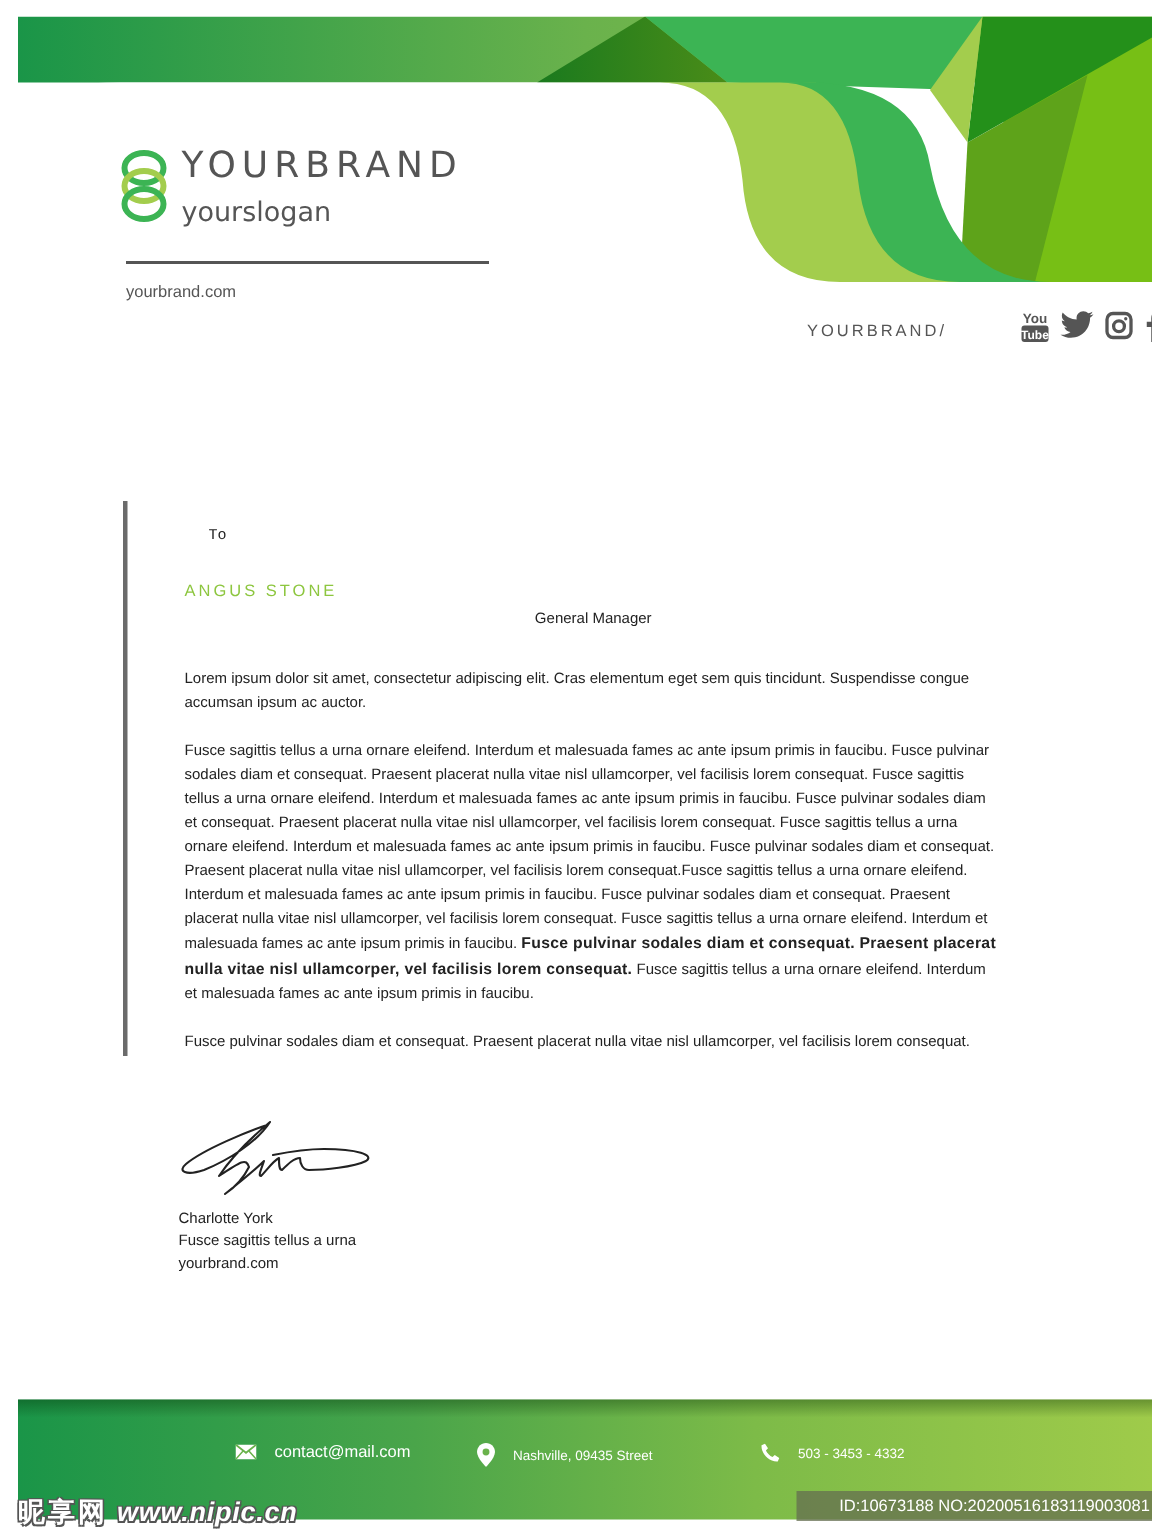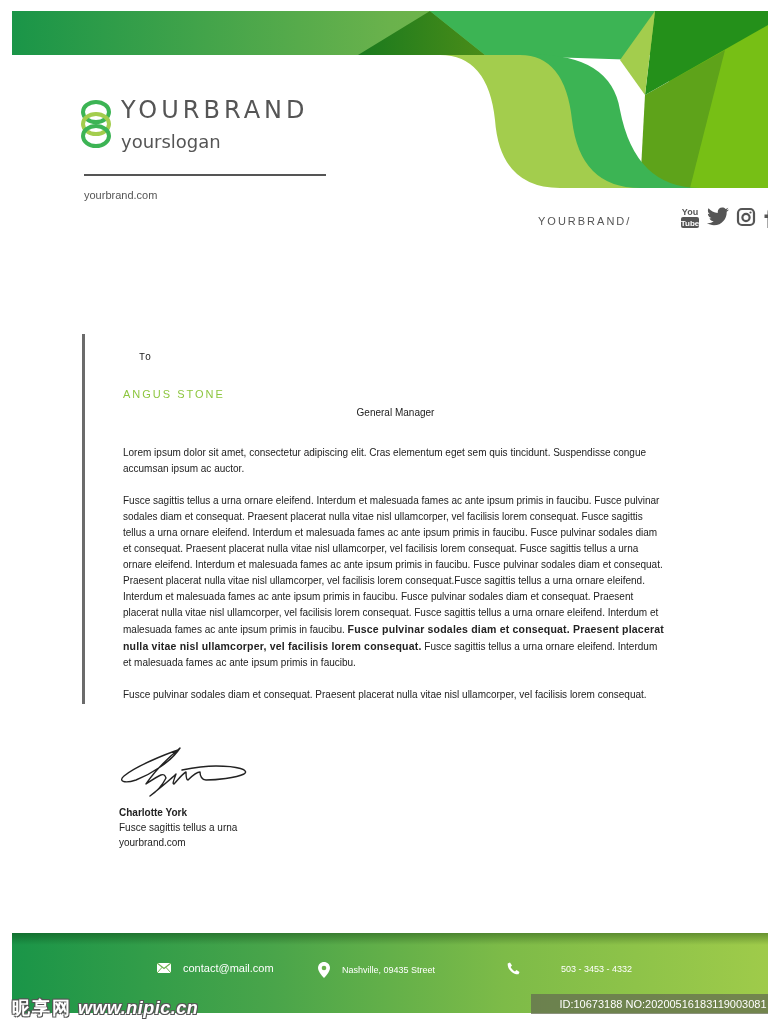--- a/index.html
+++ b/index.html
@@ -16,32 +16,32 @@
   .social-icons { left: 680px; top: 206px; display: flex; gap: 6px; align-items: center; }
   .social-icons svg { display: block; }
   .side-rule { left: 82px; top: 334px; width: 3px; height: 370px; background: #6b6b6b; }
   .letter { left: 123px; top: 334px; width: 545px; font-size: 10px; line-height: 16px; color: #222; }
   .to-label { font-size: 10px; margin: 16px; font-family: Liberation Mono, monospace; }
   .recipient { font-size: 11px; color: #8dc63f; letter-spacing: 2px; margin: 20px 0 3px; }
   .role { font-size: 10px; margin: 0 0 24px; text-align: center; }
   .letter p.body { margin: 0 0 16px; }
   .letter b { font-weight: bold; font-size: 10.5px; letter-spacing: 0.2px; }
   .signature-svg { left: 116px; top: 744px; width: 136px; height: 56px; }
-  .sig-name { left: 119px; top: 807px; font-size: 10px; font-weight: bold; color: #222; }
+  .sig-name { left: 119px; top: 807px; font-size: 10px; font-weight: normal; color: #222; }
   .sig-line1 { left: 119px; top: 822px; font-size: 10px; color: #222; }
   .sig-line2 { left: 119px; top: 837px; font-size: 10px; color: #222; }
   .footer { left: 12px; top: 933px; width: 756px; height: 80px;
             background: linear-gradient(90deg, #1a9548 0%, #4aa54a 35%, #7dbb48 65%, #9fcb4a 100%); }
   .footer-shade { left: 12px; top: 933px; width: 756px; height: 12px;
             background: linear-gradient(180deg, rgba(0,40,0,0.35), rgba(0,40,0,0)); }
   .f-item { top: 962px; display: flex; align-items: center; color: #fff; font-size: 10px; }
   .f-item svg { margin-right: 12px; }
   .f-email { left: 157px; font-size: 11px; }
   .f-addr { left: 318px; font-size: 9px; }
-  .f-phone { left: 507px; font-size: 9px; gap: 29px; }
+  .f-phone { left: 507px; font-size: 9px; }
   .watermark { left: 12px; top: 996px; font-size: 18px; font-weight: bold; font-style: italic; color: #fff;
                letter-spacing: 0.5px; text-shadow: 1px 1px 0 #555, -1px -1px 0 #555, 1px -1px 0 #555, -1px 1px 0 #555; }
   .watermark .cn { font-style: normal; letter-spacing: 2px; margin-right: 6px; }
   .id-tag { left: 531px; top: 994px; width: 264px; height: 20px; background: rgba(100,110,80,0.75);
             color: #fff; font-size: 11px; line-height: 20px; text-align: center; }
 </style>
 </head>
 <body>
 
 <svg id="header-art" viewBox="0 0 768 200" xmlns="http://www.w3.org/2000/svg">

